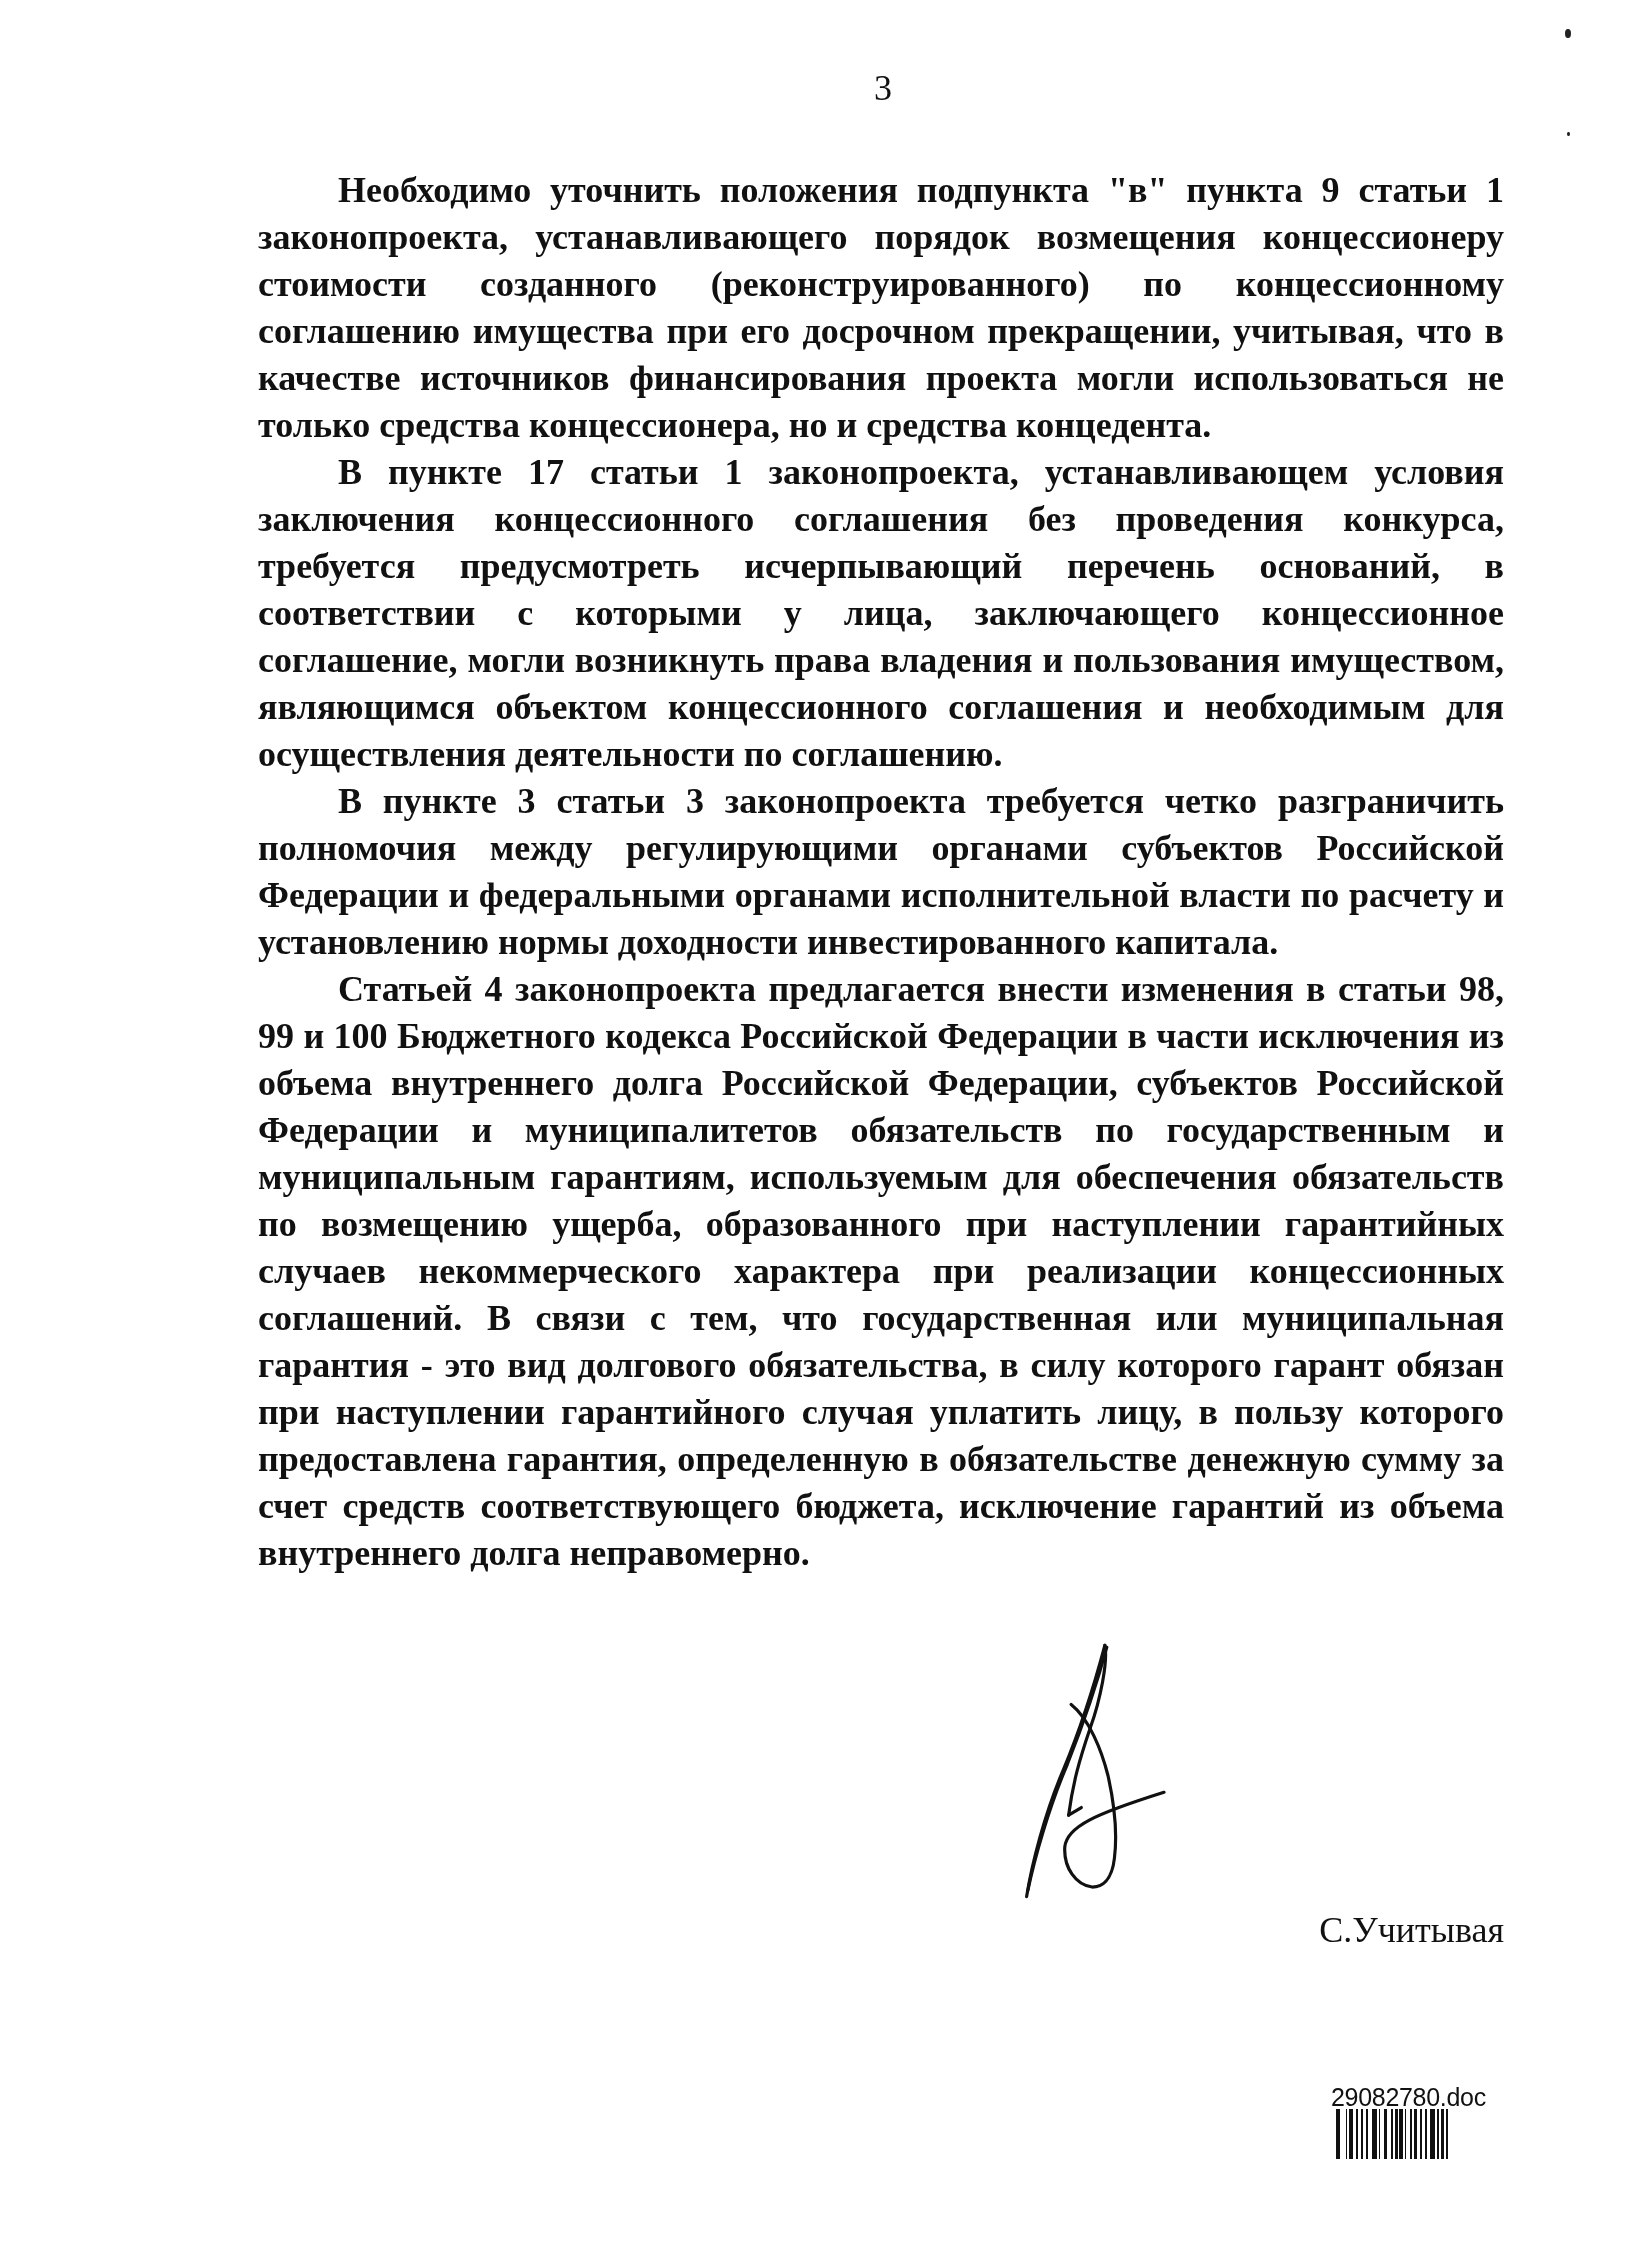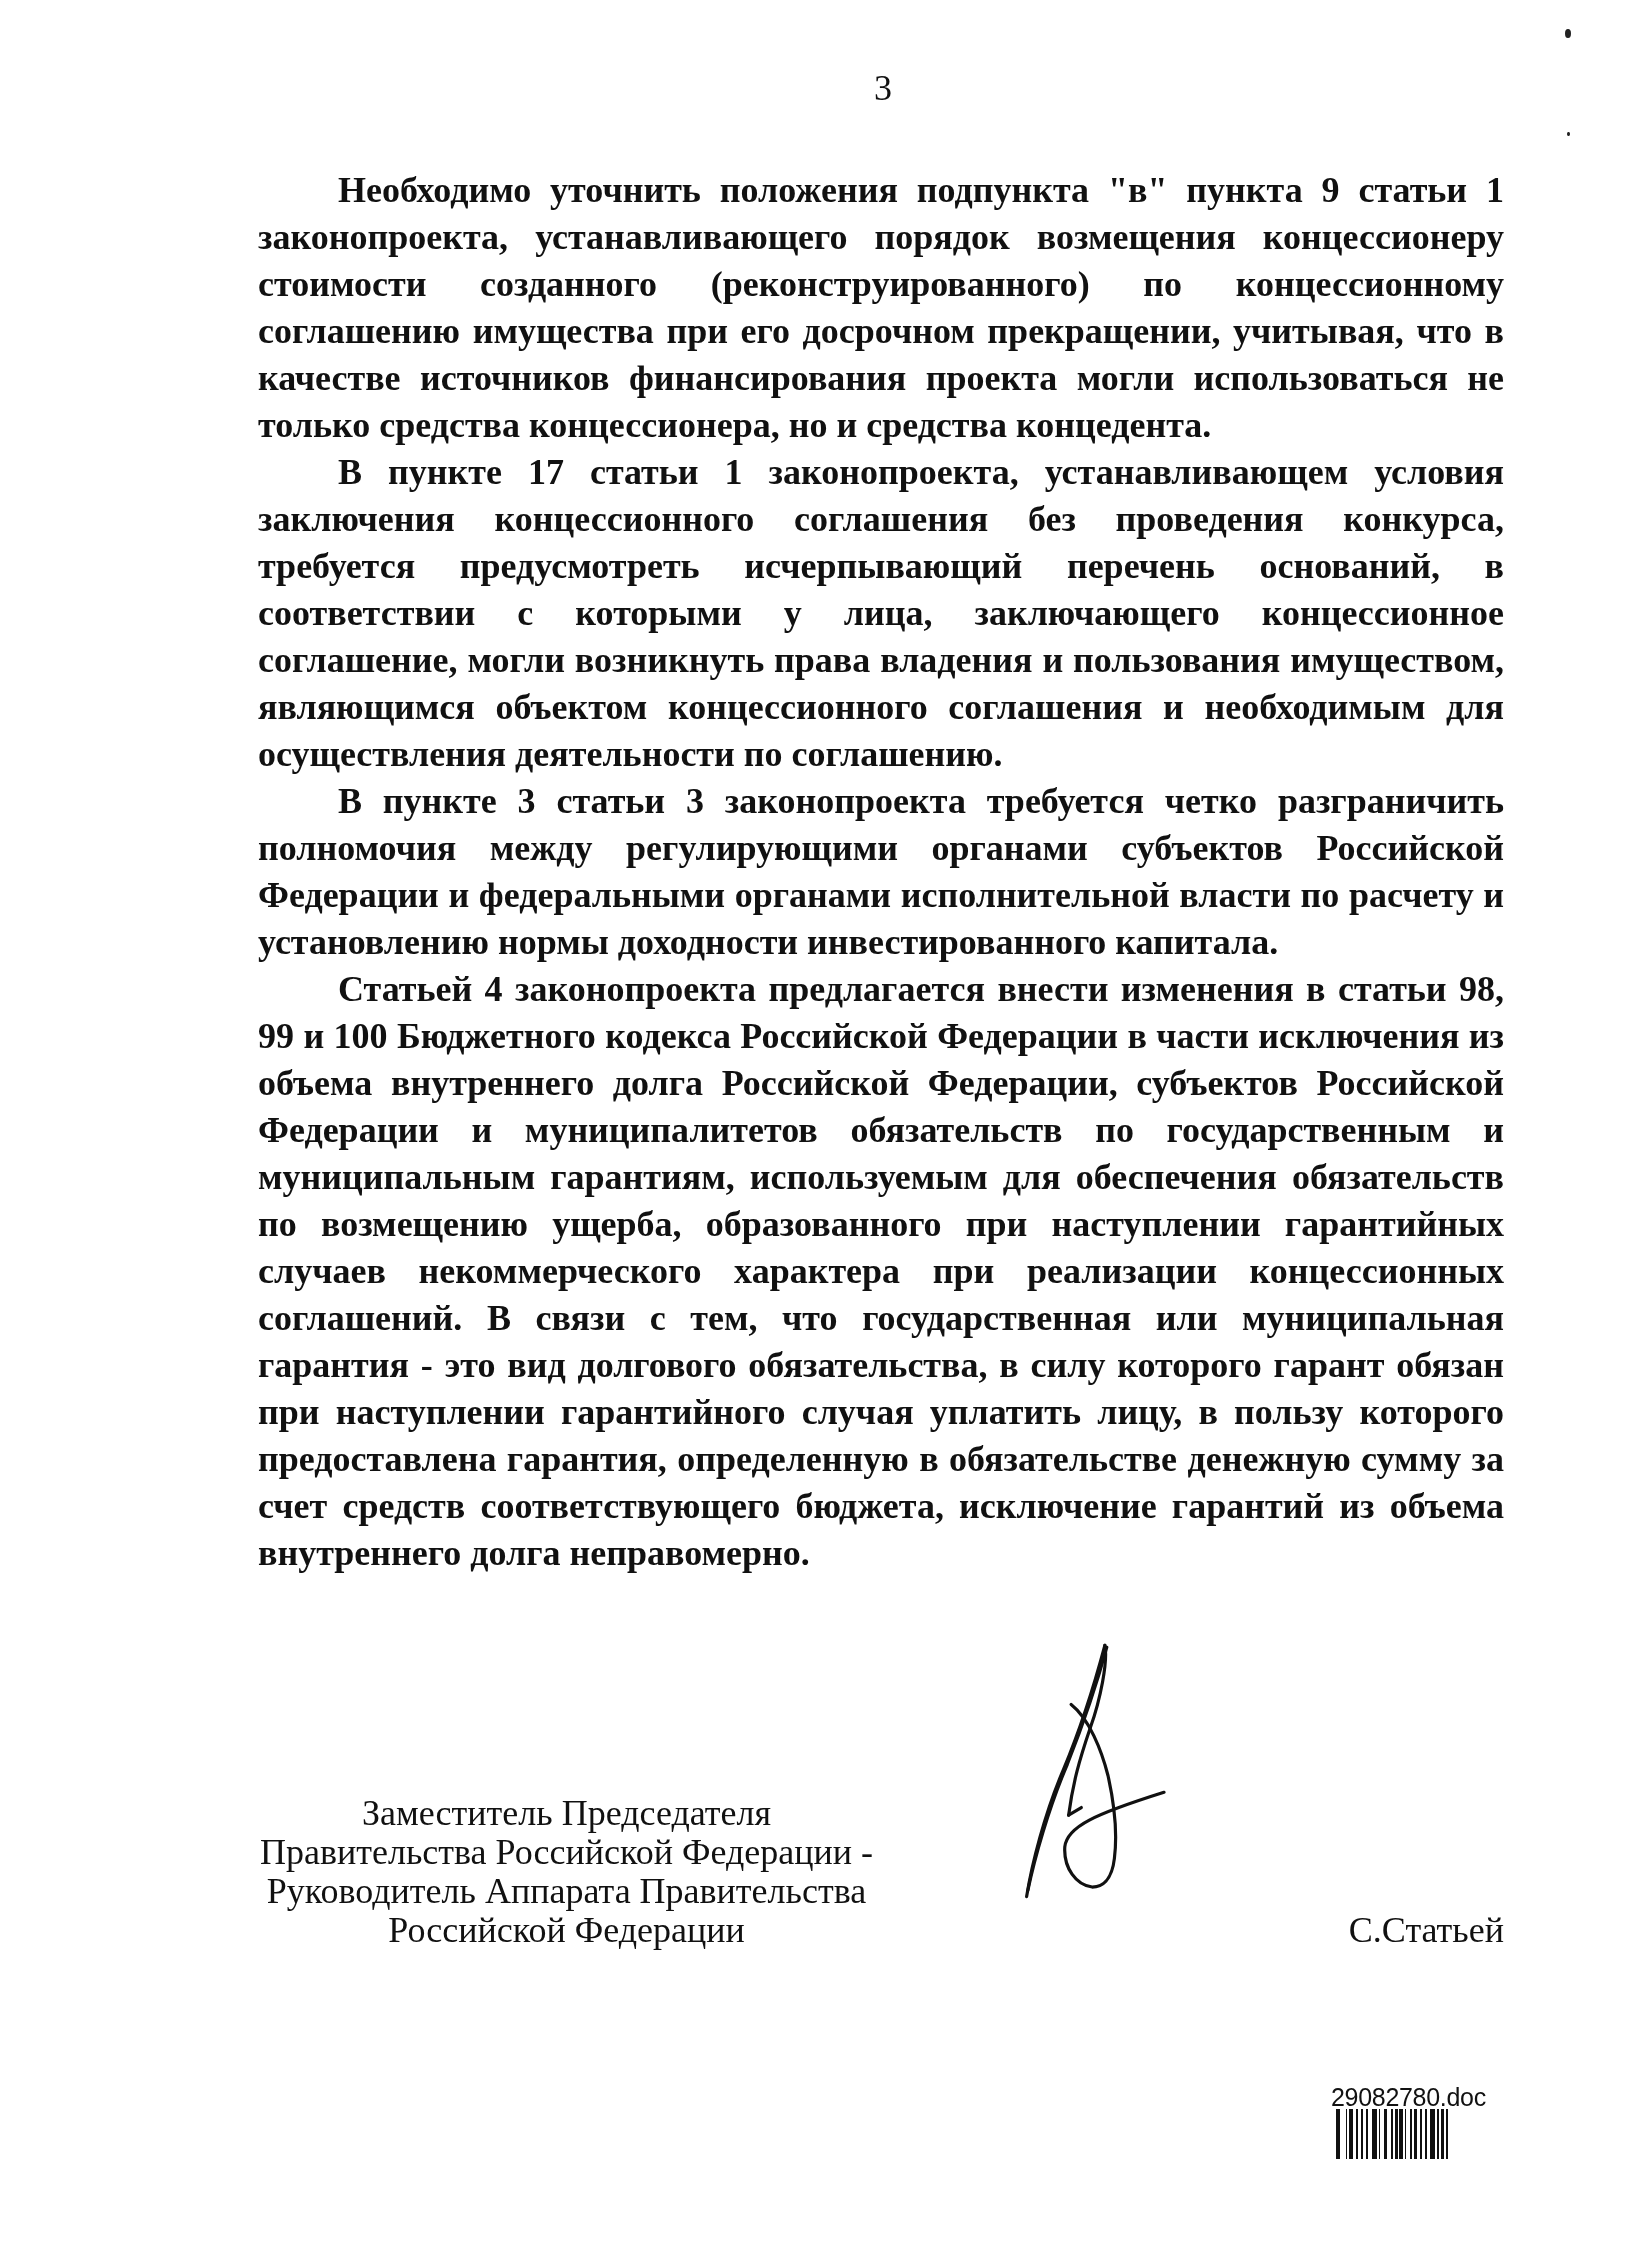--- a/index.html
+++ b/index.html
@@ -116,38 +116,32 @@
 
   <div class="page-number">3</div>
 
   <div class="body-text">
     <p>Необходимо уточнить положения подпункта "в" пункта 9 статьи 1 законопроекта, устанавливающего порядок возмещения концессионеру стоимости созданного (реконструированного) по концессионному соглашению имущества при его досрочном прекращении, учитывая, что в качестве источников финансирования проекта могли использоваться не только средства концессионера, но и средства концедента.</p>
     <p>В пункте 17 статьи 1 законопроекта, устанавливающем условия заключения концессионного соглашения без проведения конкурса, требуется предусмотреть исчерпывающий перечень оснований, в соответствии с которыми у лица, заключающего концессионное соглашение, могли возникнуть права владения и пользования имуществом, являющимся объектом концессионного соглашения и необходимым для осуществления деятельности по соглашению.</p>
     <p>В пункте 3 статьи 3 законопроекта требуется четко разграничить полномочия между регулирующими органами субъектов Российской Федерации и федеральными органами исполнительной власти по расчету и установлению нормы доходности инвестированного капитала.</p>
     <p>Статьей 4 законопроекта предлагается внести изменения в статьи 98, 99 и 100 Бюджетного кодекса Российской Федерации в части исключения из объема внутреннего долга Российской Федерации, субъектов Российской Федерации и муниципалитетов обязательств по государственным и муниципальным гарантиям, используемым для обеспечения обязательств по возмещению ущерба, образованного при наступлении гарантийных случаев некоммерческого характера при реализации концессионных соглашений. В связи с тем, что государственная или муниципальная гарантия - это вид долгового обязательства, в силу которого гарант обязан при наступлении гарантийного случая уплатить лицу, в пользу которого предоставлена гарантия, определенную в обязательстве денежную сумму за счет средств соответствующего бюджета, исключение гарантий из объема внутреннего долга неправомерно.</p>
   </div>
 
-  <div class="signature-block">
-    <div>Заместитель Председателя</div>
-    <div>Правительства Российской Федерации -</div>
-    <div>Руководитель Аппарата Правительства</div>
-    <div>Российской Федерации</div>
-  </div>
 
   <svg class="signature" viewBox="0 0 500 800" xmlns="http://www.w3.org/2000/svg">
     <g fill="none" stroke="#111" stroke-width="5" stroke-linecap="round" stroke-linejoin="round">
       <path d="M12 430 C 20 380, 40 300, 70 230 C 95 170, 115 110, 135 35"></path>
       <path d="M14 420 C 24 372, 46 292, 76 222 C 98 166, 118 112, 138 38"></path>
       <path d="M135 35 C 140 60, 128 120, 112 165 C 95 215, 85 250, 78 302"></path>
       <path d="M78 302 L 98 290"></path>
       <path d="M82 128 C 110 150, 130 200, 140 240 C 150 285, 155 330, 150 370 C 146 405, 130 415, 115 415 C 90 412, 70 385, 72 352 C 75 320, 120 300, 228 266"></path>
     </g>
   </svg>
 
-  <div class="signer-name">С.Статьей</div>
+  <div class="signer-name">С.Учитывая</div>
 
   <div class="doc-stamp">
     <div class="doc-id">29082780.doc</div>
     <div class="barcode">
       <span style="width:3.8px;margin-right:5.7px"></span>
       <span style="width:1.9px;margin-right:1.9px"></span>
       <span style="width:3.2px;margin-right:3.2px"></span>
       <span style="width:1.9px;margin-right:3.2px"></span>
       <span style="width:2.5px;margin-right:2.5px"></span>
       <span style="width:1.9px;margin-right:4.5px"></span>

